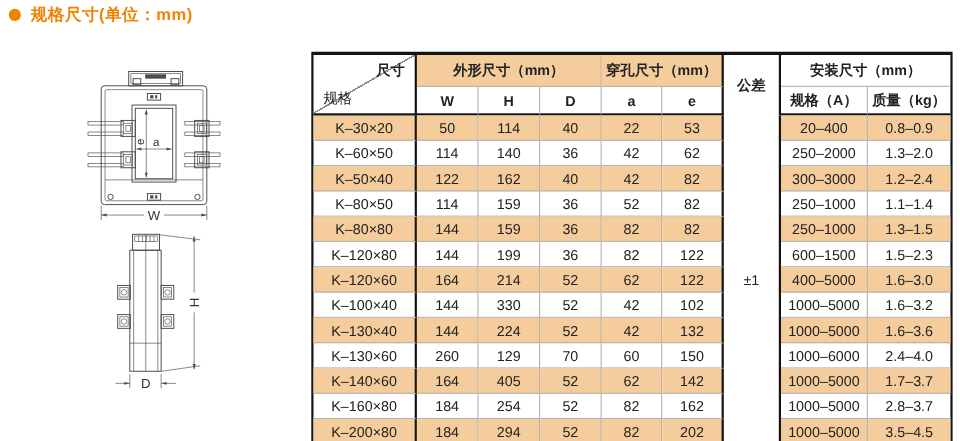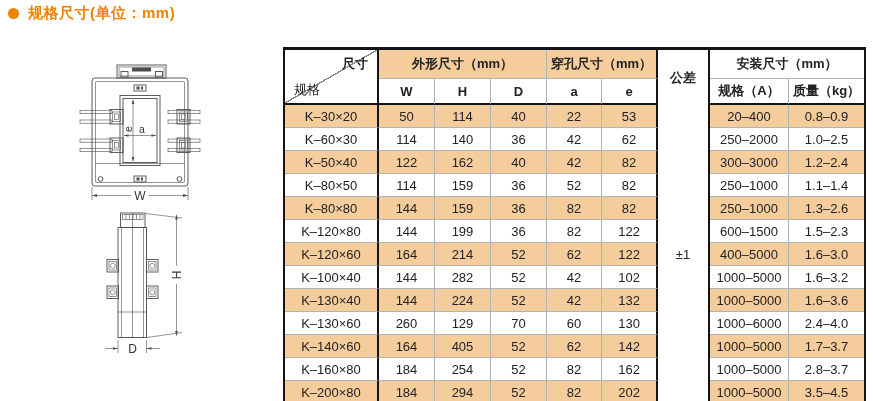--- a/index.html
+++ b/index.html
@@ -234,28 +234,28 @@
           <td class="peach">50</td>
           <td class="peach">114</td>
           <td class="peach">40</td>
           <td class="peach">22</td>
           <td class="peach bR-dark">53</td>
           <td rowspan="13" class="bR-dark noBB">±1</td>
           <td class="peach">20–400</td>
           <td class="peach noBR">0.8–0.9</td>
         </tr>
         <tr>
-          <td class="bR-dark">K–60×30</td>
+          <td class="bR-dark">K–60×50</td>
           <td>114</td>
           <td>140</td>
           <td>36</td>
           <td>42</td>
           <td class="bR-dark">62</td>
           <td>250–2000</td>
-          <td class="noBR">1.0–2.5</td>
+          <td class="noBR">1.3–2.0</td>
         </tr>
         <tr>
           <td class="peach bR-dark">K–50×40</td>
           <td class="peach">122</td>
           <td class="peach">162</td>
           <td class="peach">40</td>
           <td class="peach">42</td>
           <td class="peach bR-dark">82</td>
           <td class="peach">300–3000</td>
           <td class="peach noBR">1.2–2.4</td>
@@ -271,21 +271,21 @@
           <td class="noBR">1.1–1.4</td>
         </tr>
         <tr>
           <td class="peach bR-dark">K–80×80</td>
           <td class="peach">144</td>
           <td class="peach">159</td>
           <td class="peach">36</td>
           <td class="peach">82</td>
           <td class="peach bR-dark">82</td>
           <td class="peach">250–1000</td>
-          <td class="peach noBR">1.3–2.6</td>
+          <td class="peach noBR">1.3–1.5</td>
         </tr>
         <tr>
           <td class="bR-dark">K–120×80</td>
           <td>144</td>
           <td>199</td>
           <td>36</td>
           <td>82</td>
           <td class="bR-dark">122</td>
           <td>600–1500</td>
           <td class="noBR">1.5–2.3</td>
@@ -296,21 +296,21 @@
           <td class="peach">214</td>
           <td class="peach">52</td>
           <td class="peach">62</td>
           <td class="peach bR-dark">122</td>
           <td class="peach">400–5000</td>
           <td class="peach noBR">1.6–3.0</td>
         </tr>
         <tr>
           <td class="bR-dark">K–100×40</td>
           <td>144</td>
-          <td>282</td>
+          <td>330</td>
           <td>52</td>
           <td>42</td>
           <td class="bR-dark">102</td>
           <td>1000–5000</td>
           <td class="noBR">1.6–3.2</td>
         </tr>
         <tr>
           <td class="peach bR-dark">K–130×40</td>
           <td class="peach">144</td>
           <td class="peach">224</td>
@@ -319,21 +319,21 @@
           <td class="peach bR-dark">132</td>
           <td class="peach">1000–5000</td>
           <td class="peach noBR">1.6–3.6</td>
         </tr>
         <tr>
           <td class="bR-dark">K–130×60</td>
           <td>260</td>
           <td>129</td>
           <td>70</td>
           <td>60</td>
-          <td class="bR-dark">130</td>
+          <td class="bR-dark">150</td>
           <td>1000–6000</td>
           <td class="noBR">2.4–4.0</td>
         </tr>
         <tr>
           <td class="peach bR-dark">K–140×60</td>
           <td class="peach">164</td>
           <td class="peach">405</td>
           <td class="peach">52</td>
           <td class="peach">62</td>
           <td class="peach bR-dark">142</td>

